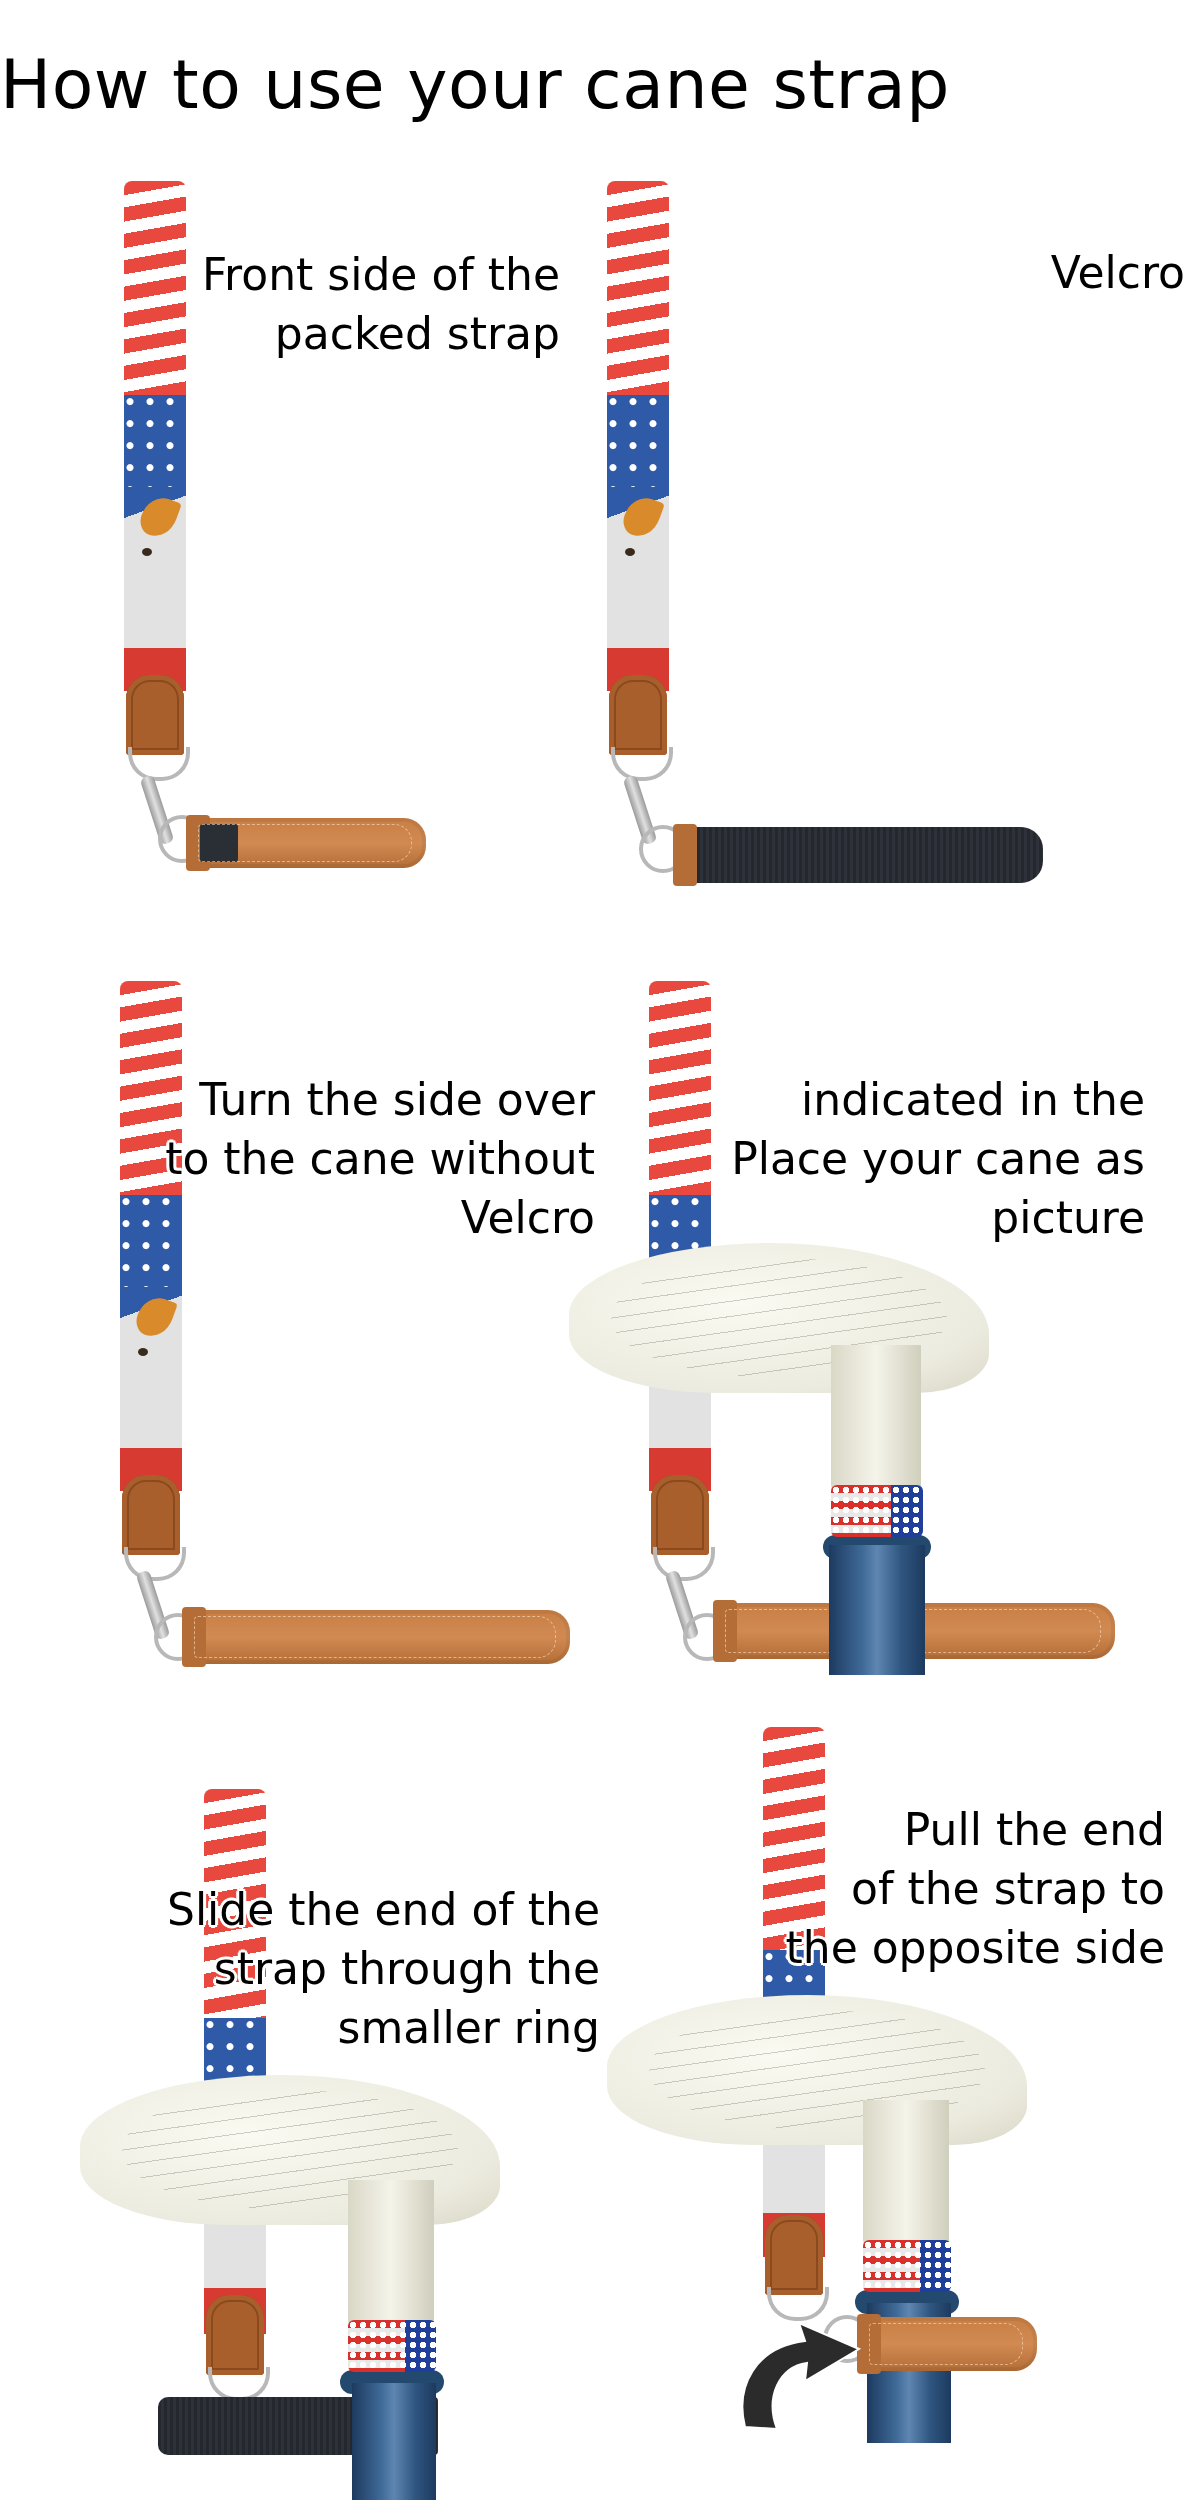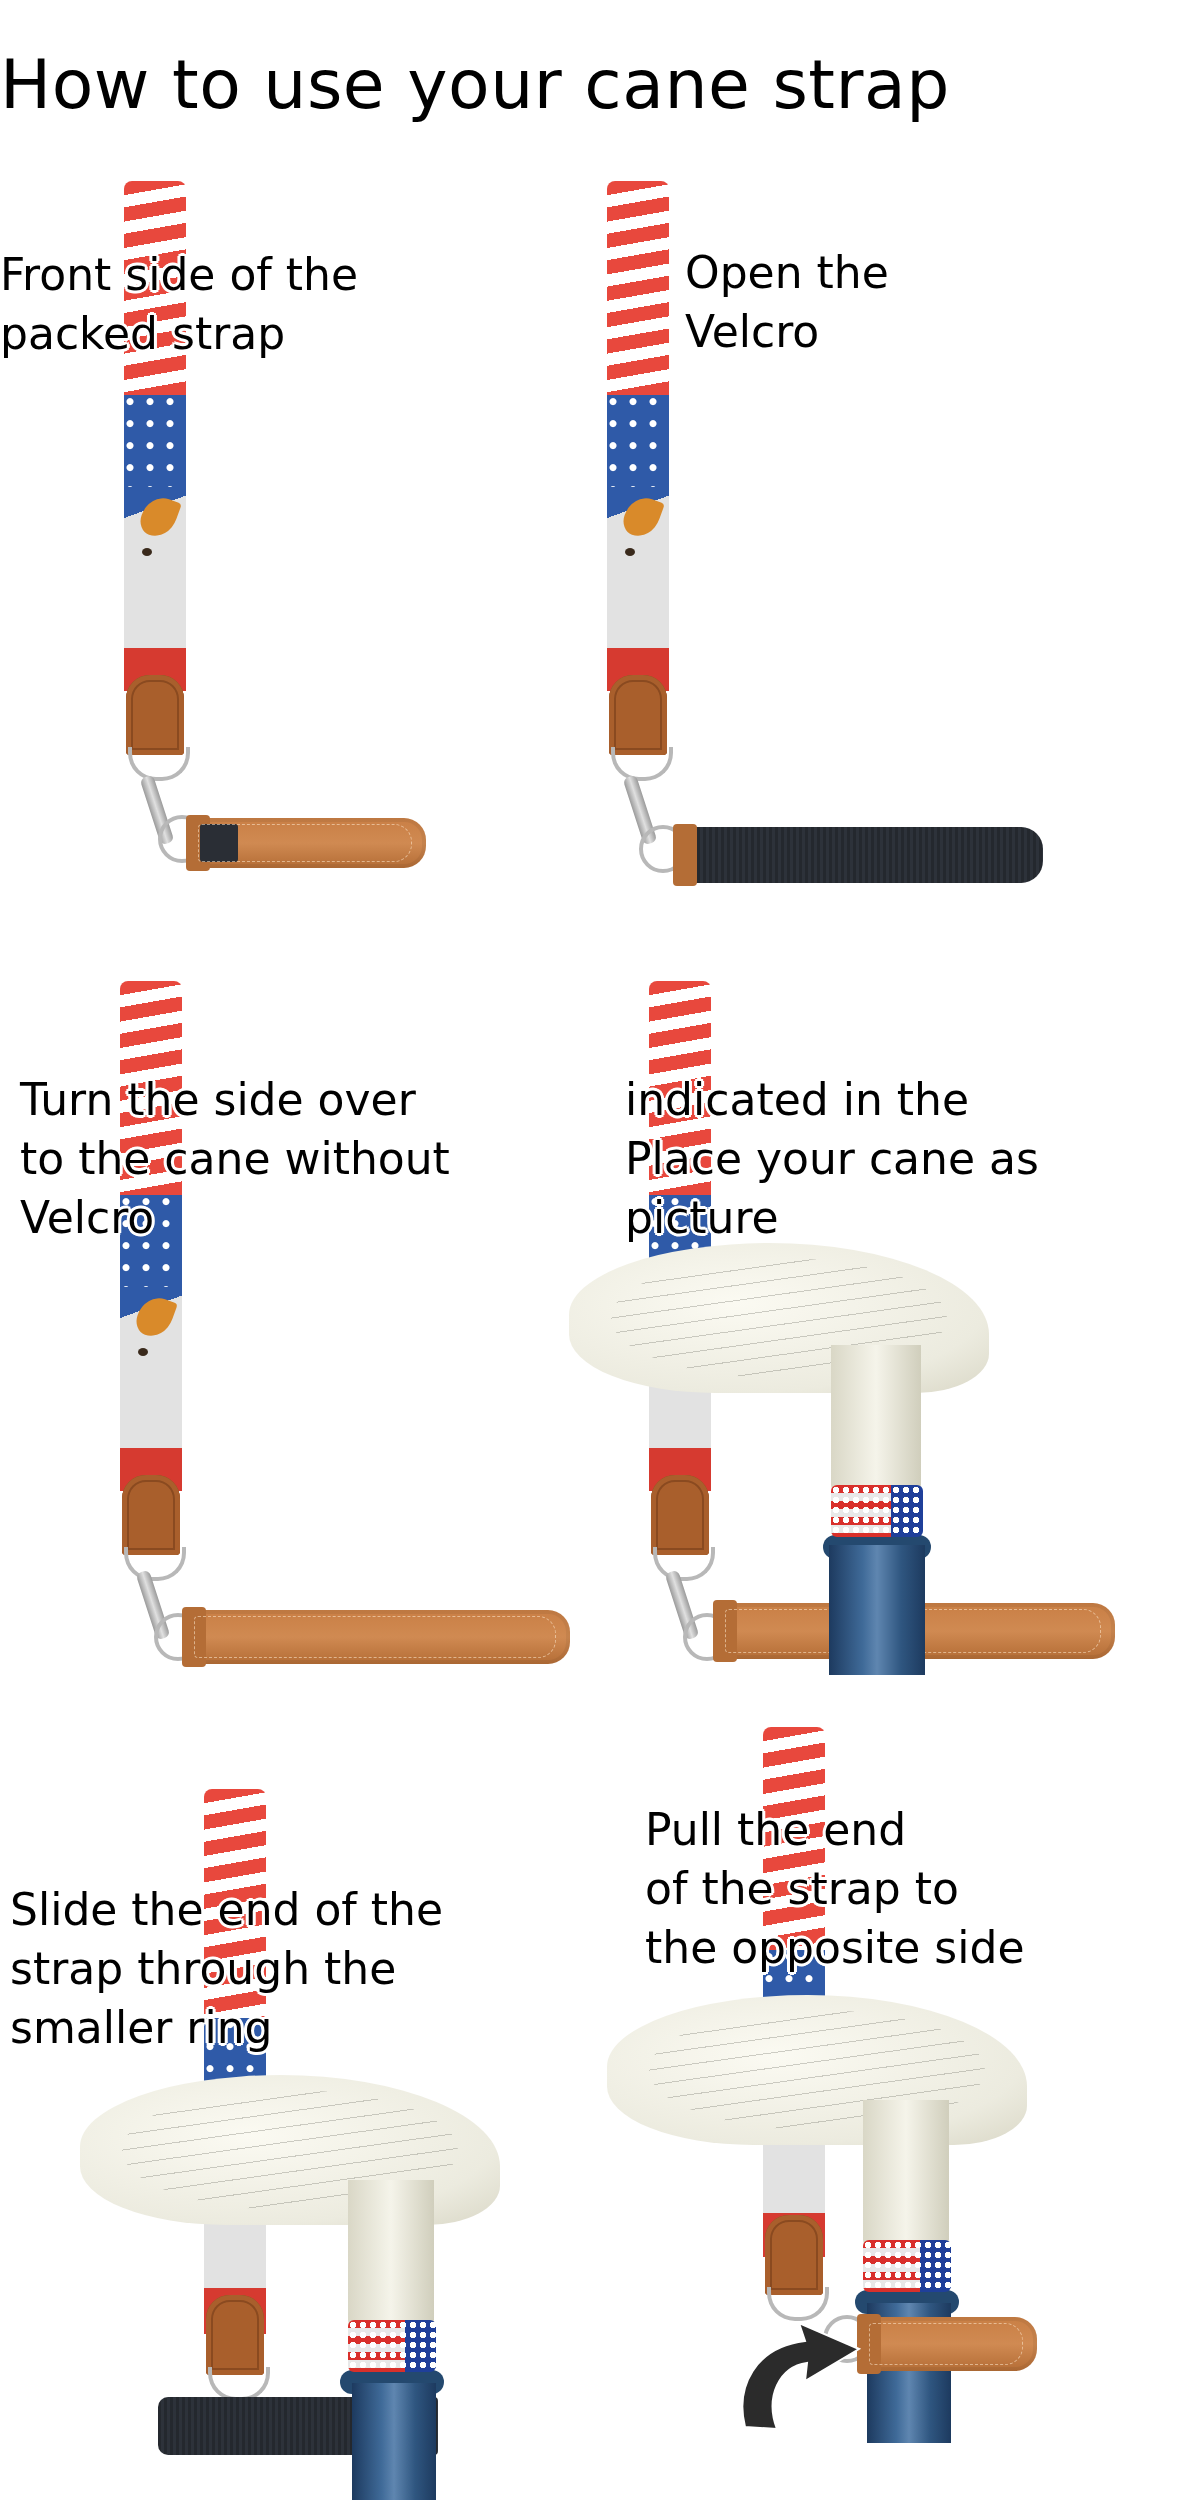--- a/index.html
+++ b/index.html
@@ -1,19 +1,19 @@
 <!DOCTYPE html>
 <html><head>
 <meta charset="utf-8">
 <style>
   html,body{margin:0;padding:0;background:#ffffff;}
   body{width:1190px;height:2500px;position:relative;overflow:hidden;font-family:"DejaVu Sans","Liberation Sans",sans-serif;}
   .title{position:absolute;left:0;top:45px;width:1190px;text-align:left;font-size:68px;font-weight:400;color:#000;letter-spacing:0.5px;}
   .panel{position:absolute;width:595px;}
-  .caption{position:absolute;text-align:left;font-size:44px;line-height:59px;color:#000;
+  .caption{position:absolute;text-align:right;font-size:44px;line-height:59px;color:#000;
     text-shadow:-2px -2px 0 #fff,2px -2px 0 #fff,-2px 2px 0 #fff,2px 2px 0 #fff,0 3px 0 #fff,0 -3px 0 #fff,3px 0 0 #fff,-3px 0 0 #fff;white-space:nowrap;z-index:5;}
   
   .lanyard{position:absolute;width:62px;border-radius:8px 8px 0 0;overflow:hidden;
     background:linear-gradient(180deg,
       #ffffff 0%,#ffffff 2%,
       transparent 2%);}
   .lanyard .stripes{position:absolute;left:0;top:0;width:100%;height:42%;
     background:repeating-linear-gradient(170deg,#e8483d 0px,#e8483d 14px,#ffffff 14px,#ffffff 26px);}
   .lanyard .stars{position:absolute;left:0;top:42%;width:100%;height:32%;
     background:radial-gradient(circle at 30% 30%,#ffffff 0 3px,transparent 4px) 0 0/20px 22px,#2f5aa8;}
@@ -87,21 +87,20 @@
       <div class="bottomred"></div>
   </div>
   <div class="tab" style="left:14px;top:500px;"></div>
   <div class="dring" style="left:16px;top:572px;"></div>
   <div class="clasp" style="left:38px;top:600px;"></div>
   <div class="clasp-ring" style="left:44px;top:650px;"></div>
   <div class="band velcro" style="left:78px;top:652px;width:370px;height:56px;">
     <div class="loop" style="height:62px;"></div>
   </div>
   <div class="caption" style="left:90px;width:500px;top:68px;">
-    <div>Open the</div>
     <div>Velcro</div>
   </div>
 </div>
 
 <div class="panel" style="left:0;top:975px;height:730px;">
   <div class="lanyard" style="left:120px;top:6px;height:510px;">
     <div class="stripes"></div>
       <div class="stars"></div>
       <div class="eagle"></div>
       <div class="beak"></div>

